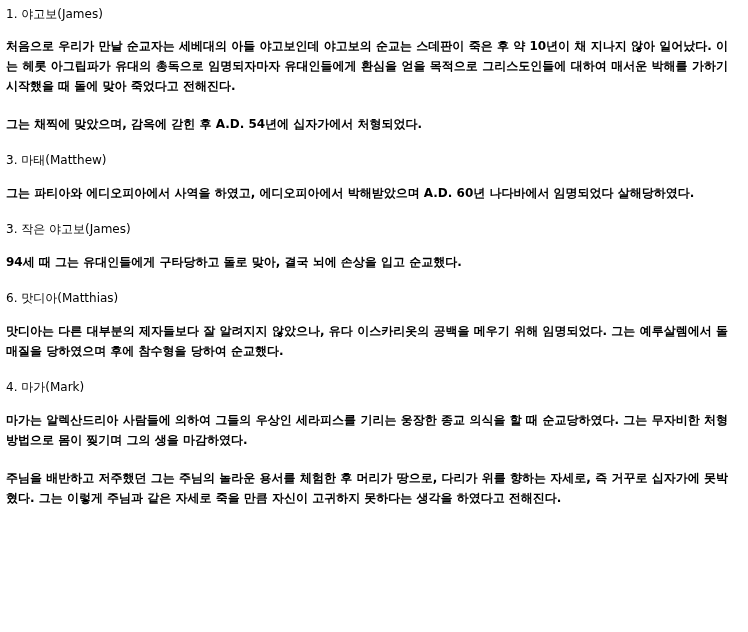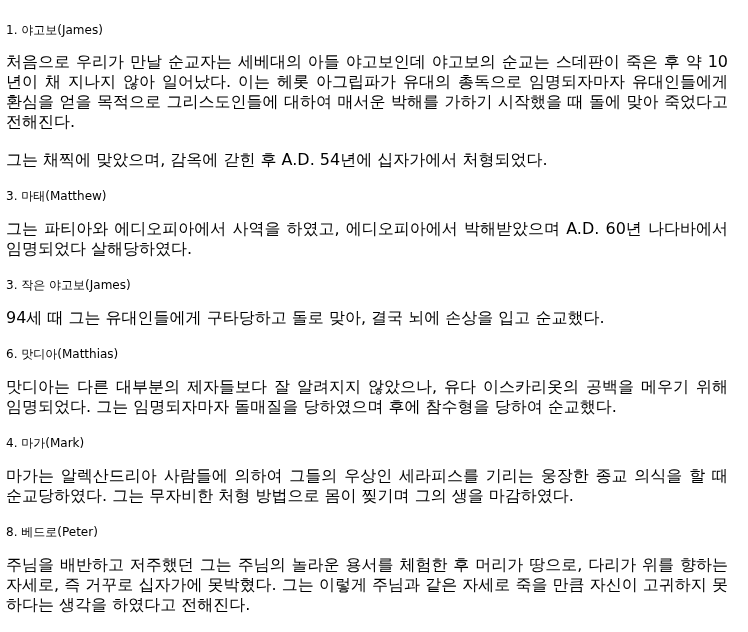--- a/index.html
+++ b/index.html
@@ -17,29 +17,30 @@
   .doc {
     padding: 6px 8px 0 6px;
     box-sizing: border-box;
   }
   .entry {
     margin: 0 0 0 0;
   }
   .entry-heading {
     font-size: 12px;
     line-height: 17px;
-    margin: 16px 0 14px 0;
+    margin: 0 0 14px 0;
     white-space: pre-wrap;
   }
   .entry-body {
-    font-size: 16px;
+    font-size: 12px;
     line-height: 20px;
     margin: 0 12px 18px 0;
     text-align: justify;
     white-space: pre-wrap;
+    font-weight: bold;
   }
   .entry:first-child .entry-heading {
     margin-bottom: 13px;
   }
   .entry:last-child .entry-body {
     margin-bottom: 0;
   }
 </style>
 </head>
 <body>
@@ -55,23 +56,22 @@
   <div class="entry">
     <div class="entry-heading">3. 마태(Matthew)</div>
     <div class="entry-body">그는 파티아와 에디오피아에서 사역을 하였고, 에디오피아에서 박해받았으며 A.D. 60년 나다바에서 임명되었다 살해당하였다.</div>
   </div>
   <div class="entry">
     <div class="entry-heading">3. 작은 야고보(James)</div>
     <div class="entry-body">94세 때 그는 유대인들에게 구타당하고 돌로 맞아, 결국 뇌에 손상을 입고 순교했다.</div>
   </div>
   <div class="entry">
     <div class="entry-heading">6. 맛디아(Matthias)</div>
-    <div class="entry-body">맛디아는 다른 대부분의 제자들보다 잘 알려지지 않았으나, 유다 이스카리옷의 공백을 메우기 위해 임명되었다. 그는 임명되자마자 돌매질을 당하였으며 후에 참수형을 당하여 순교했다.</div>
+    <div class="entry-body">맛디아는 다른 대부분의 제자들보다 잘 알려지지 않았으나, 유다 이스카리옷의 공백을 메우기 위해 임명되었다. 그는 예루살렘에서 돌매질을 당하였으며 후에 참수형을 당하여 순교했다.</div>
   </div>
   <div class="entry">
     <div class="entry-heading">4. 마가(Mark)</div>
     <div class="entry-body">마가는 알렉산드리아 사람들에 의하여 그들의 우상인 세라피스를 기리는 웅장한 종교 의식을 할 때 순교당하였다. 그는 무자비한 처형 방법으로 몸이 찢기며 그의 생을 마감하였다.</div>
   </div>
   <div class="entry">
-    <div class="entry-heading">8. 베드로(Peter)</div>
     <div class="entry-body">주님을 배반하고 저주했던 그는 주님의 놀라운 용서를 체험한 후 머리가 땅으로, 다리가 위를 향하는 자세로, 즉 거꾸로 십자가에 못박혔다. 그는 이렇게 주님과 같은 자세로 죽을 만큼 자신이 고귀하지 못하다는 생각을 하였다고 전해진다.</div>
   </div>
 </div>
 
 </body></html>

